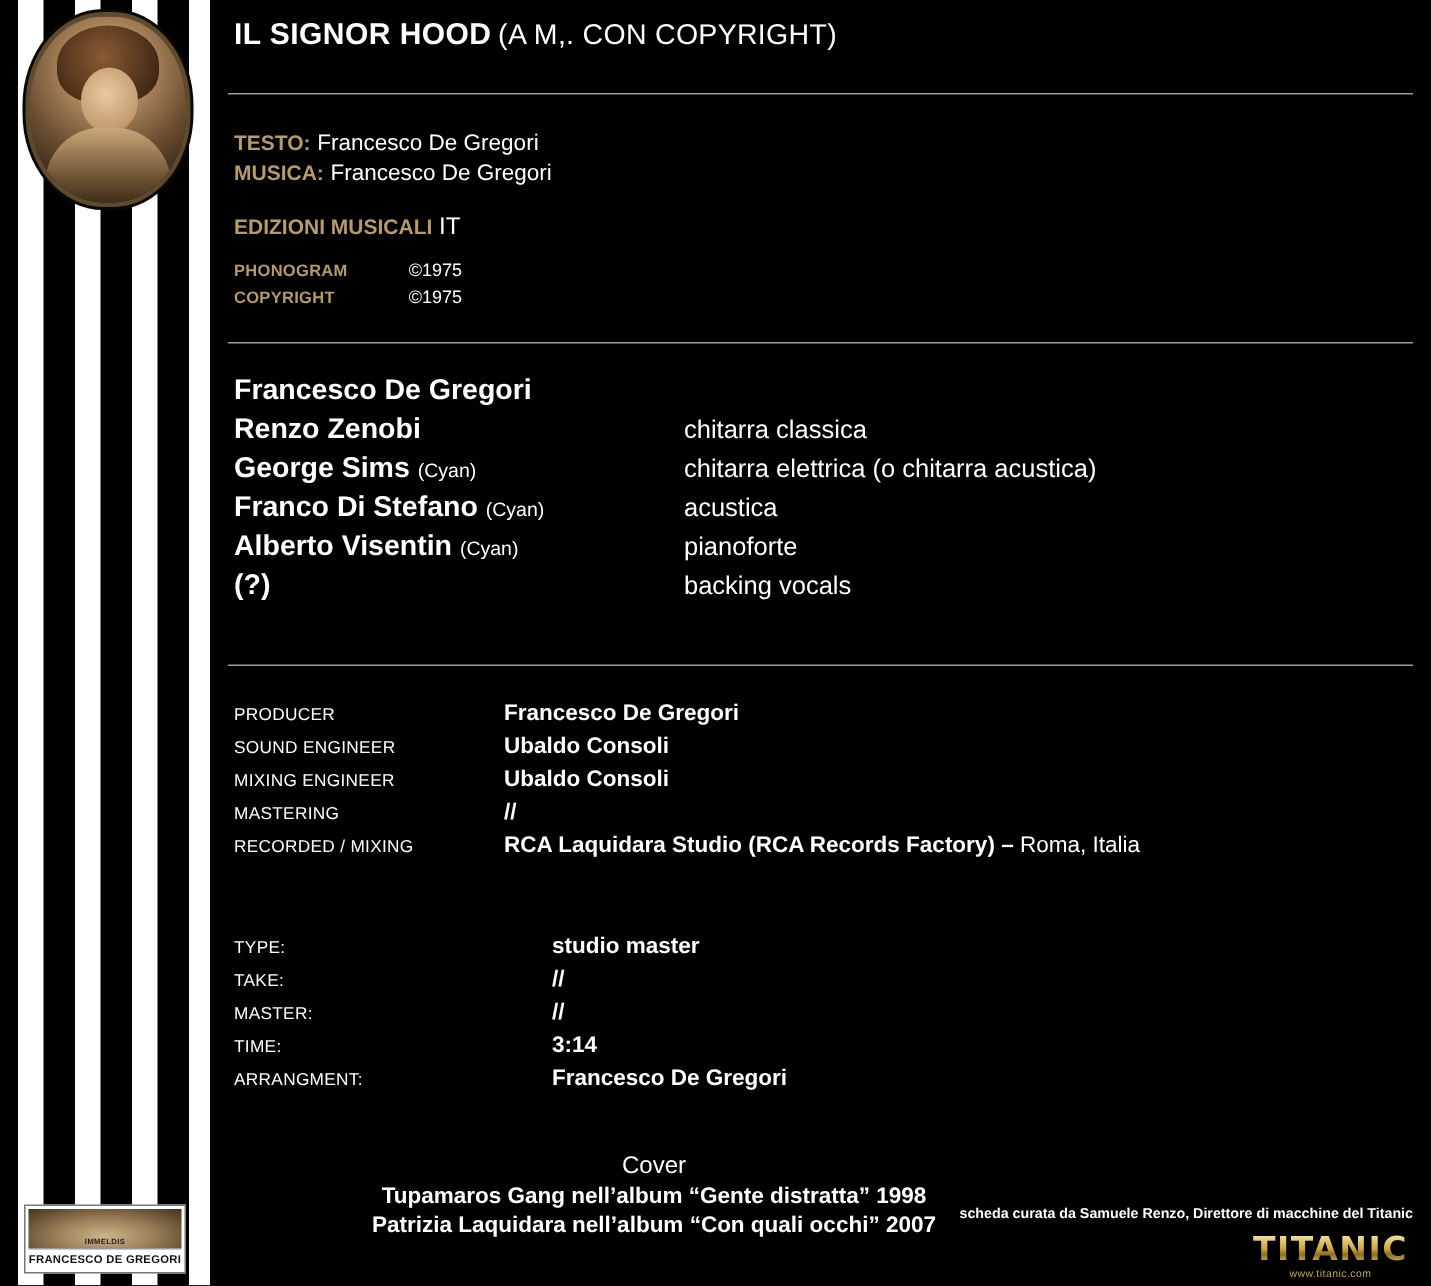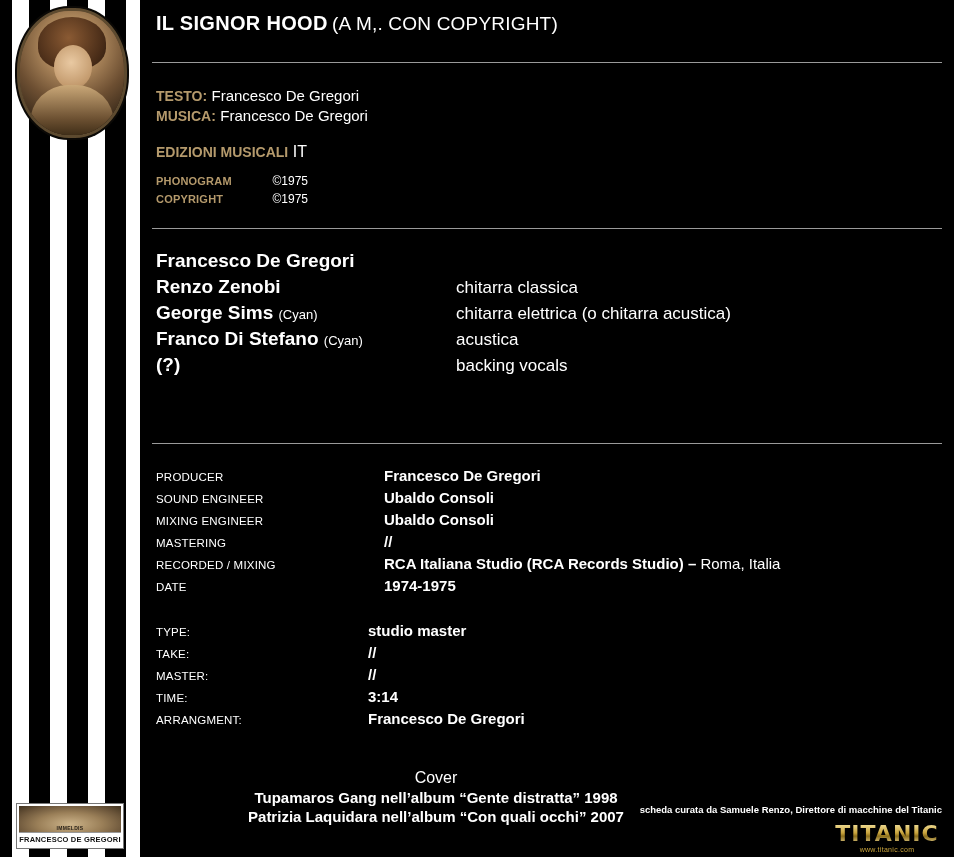--- a/index.html
+++ b/index.html
@@ -248,21 +248,21 @@
     top: 467px;
     width: 780px;
   }
   .prod-row {
     display: flex;
     align-items: baseline;
     margin-bottom: 5px;
     white-space: nowrap;
   }
   .prod-key {
-    width: 228px;
+    width: 180px;
     font-size: 11.5px;
     letter-spacing: .2px;
     color: #ffffff;
   }
   .prod-val {
     font-size: 15px;
     font-weight: bold;
   }
   .prod-val .light {
     font-weight: normal;
@@ -439,20 +439,27 @@
       </div>
       <div class="mus-row">
         <div class="mus-name">
           <span>Franco Di Stefano</span>
           <span class="mus-note">(Cyan)</span>
         </div>
         <div class="mus-role">acustica</div>
       </div>
       <div class="mus-row">
         <div class="mus-name">
+          <span>Alberto Visentin</span>
+          <span class="mus-note">(Cyan)</span>
+        </div>
+        <div class="mus-role">pianoforte</div>
+      </div>
+      <div class="mus-row">
+        <div class="mus-name">
           <span>(?)</span>
           <span class="mus-note"></span>
         </div>
         <div class="mus-role">backing vocals</div>
       </div>
     </div>
 
     <div class="rule rule-3"></div>
 
     <div class="production">
@@ -476,27 +483,21 @@
       </div>
       <div class="prod-row">
         <div class="prod-key">MASTERING</div>
         <div class="prod-val">
           <span>//</span><span class="light"></span>
         </div>
       </div>
       <div class="prod-row">
         <div class="prod-key">RECORDED / MIXING</div>
         <div class="prod-val">
-          <span>RCA Italiana Studio (RCA Records Studio) –</span><span class="light"> Roma, Italia</span>
-        </div>
-      </div>
-      <div class="prod-row">
-        <div class="prod-key">DATE</div>
-        <div class="prod-val">
-          <span>1974-1975</span><span class="light"></span>
+          <span>RCA Laquidara Studio (RCA Records Factory) –</span><span class="light"> Roma, Italia</span>
         </div>
       </div>
     </div>
 
     <div class="master-info">
       <div class="mi-row">
         <div class="mi-key">TYPE:</div>
         <div class="mi-val">
           <span>studio master</span>
         </div>

